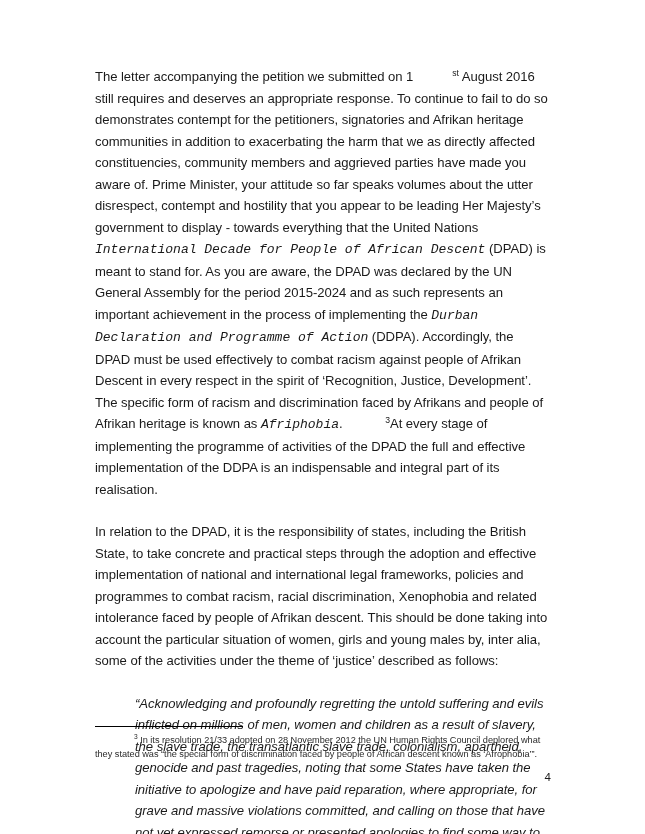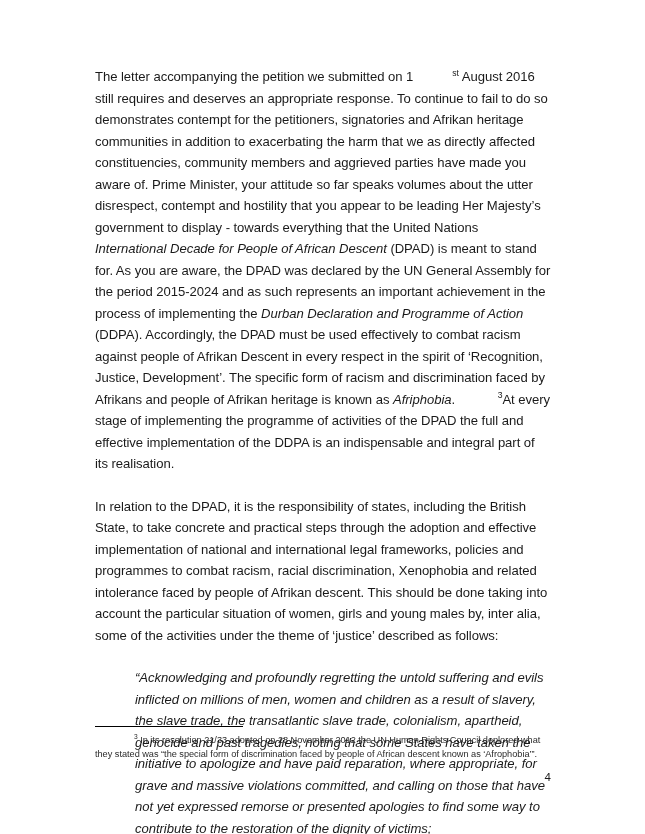--- a/index.html
+++ b/index.html
@@ -42,20 +42,21 @@
     margin: 0;
     padding-left: 40px;
     font-size: 13.1px;
     line-height: 21.5px;
     font-style: italic;
     color: #1a1a1a;
     letter-spacing: -0.05px;
   }
   .it {
     font-style: italic;
+    font-family: Liberation Mono, monospace;
   }
   sup {
     font-size: 0.66em;
     vertical-align: super;
     line-height: 0;
     margin-left: 39px;
   }
   .footnote-area {
     position: absolute;
     left: 95px;

